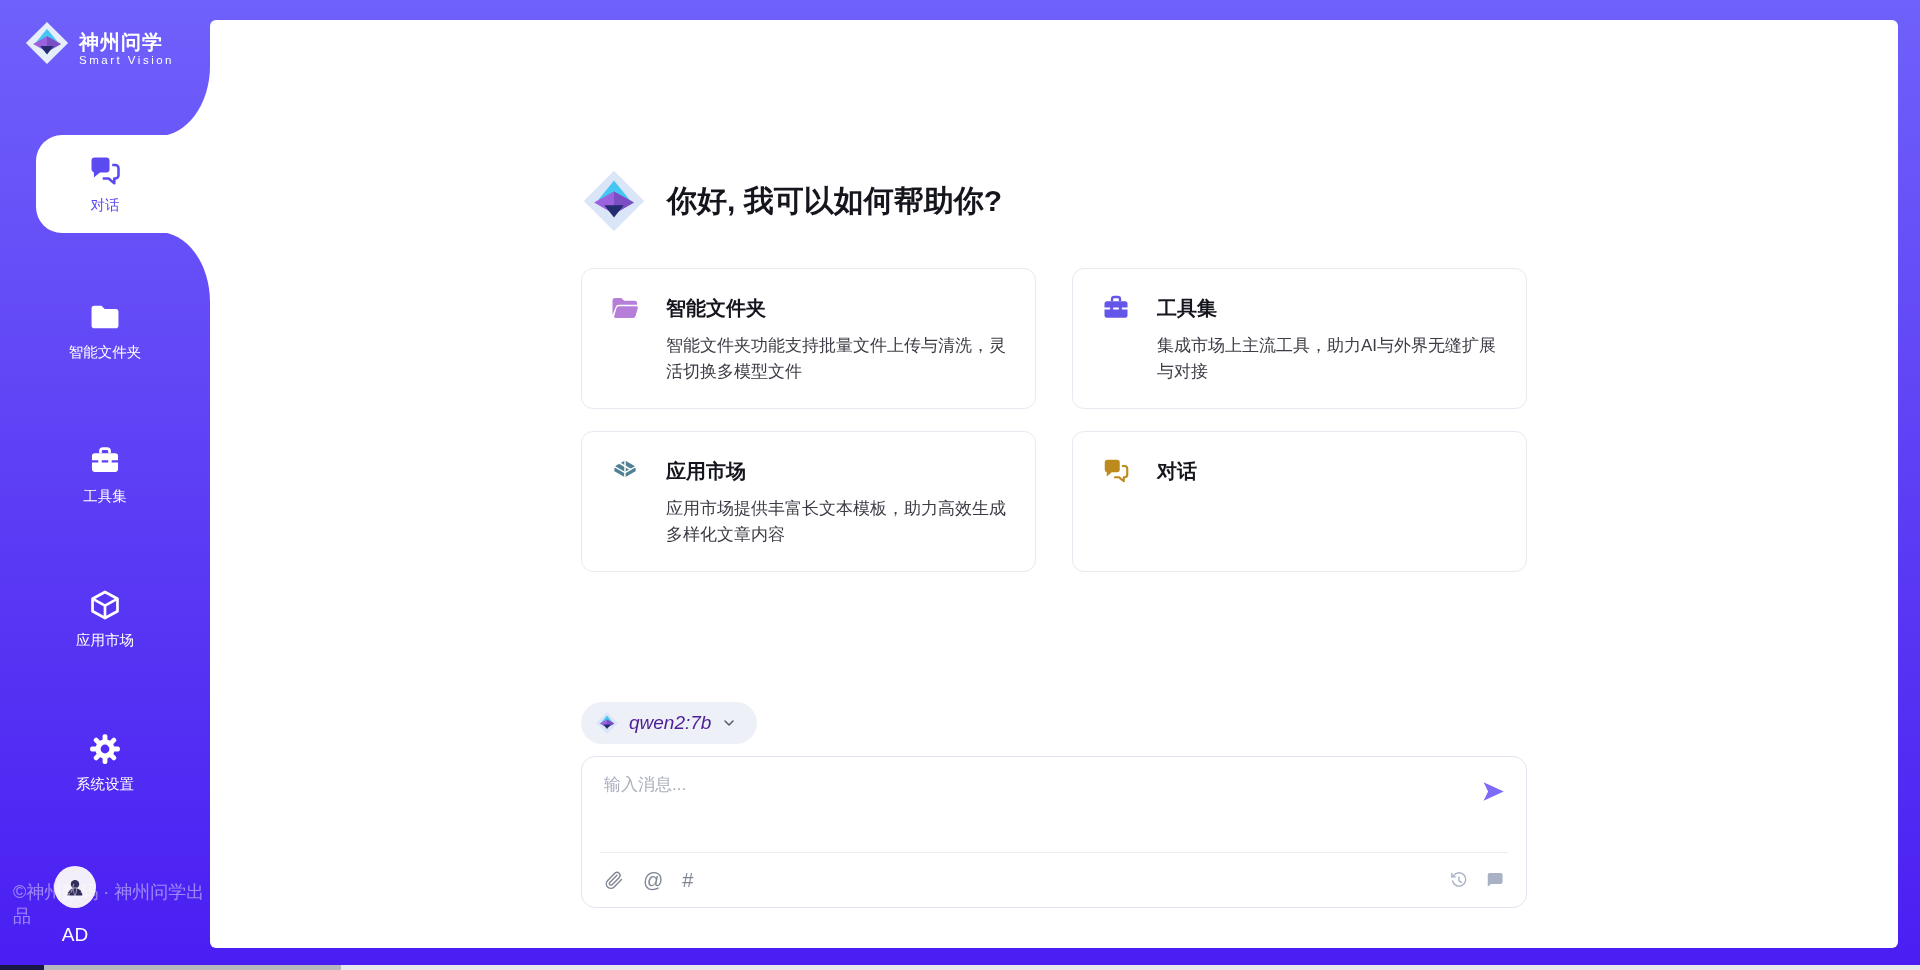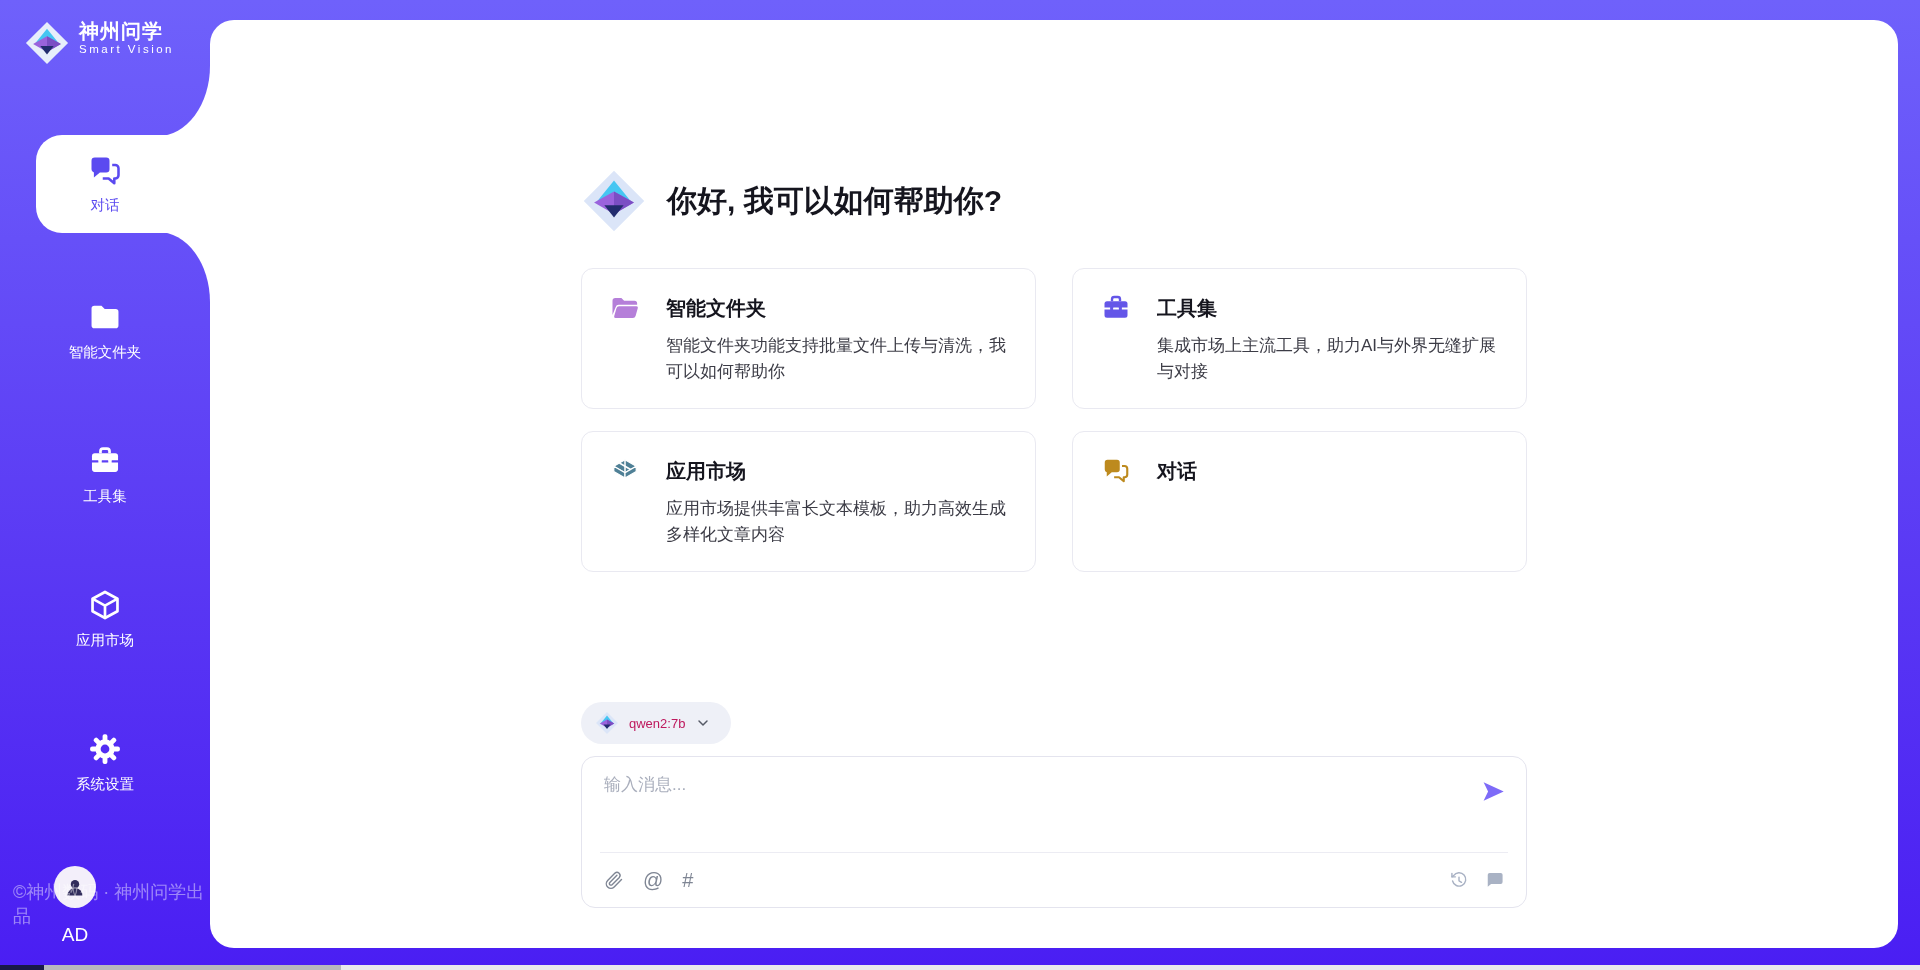--- a/index.html
+++ b/index.html
@@ -3,21 +3,21 @@
 <meta charset="utf-8">
 <style>
   html,body{margin:0;padding:0;width:1920px;height:970px;overflow:hidden;
     font-family:"Liberation Sans","DejaVu Sans",sans-serif;}
   .bgfill{background-image:linear-gradient(180deg,#6f61fb 0%,#5a39f4 58%,#4a1ef3 100%);
     background-attachment:fixed;}
   body{position:relative;}
 
   
   .sidebar{position:absolute;left:0;top:0;width:210px;height:100%;}
-  .brand{position:absolute;top:20px;left:24px;display:flex;align-items:flex-start;gap:9px;}
+  .brand{position:absolute;top:20px;left:24px;display:flex;align-items:flex-end;gap:9px;}
   .brand svg{width:46px;height:46px;}
   .brand-name{color:#fff;font-size:20px;font-weight:bold;line-height:1.15;letter-spacing:1px;}
   .brand-sub{color:#fff;font-size:11.5px;letter-spacing:2.5px;}
 
   .nav-tab{position:absolute;left:36px;top:135px;width:174px;height:98px;background:#fff;
     border-radius:26px 0 0 26px;display:flex;flex-direction:column;align-items:center;
     justify-content:center;gap:7px;padding-right:36px;box-sizing:border-box;
     color:var(--accent,#5b4af0);cursor:pointer;z-index:3;}
   .nav-tab svg{width:36px;height:36px;}
   .nav-tab .nav-label{font-size:14.5px;}
@@ -33,21 +33,21 @@
 
   .user-row{position:absolute;top:866px;left:54px;display:flex;align-items:center;gap:16px;cursor:pointer;flex-direction:column;}
   .avatar{width:42px;height:42px;border-radius:50%;background:#f3effa;display:flex;
     align-items:center;justify-content:center;}
   .avatar svg{width:24px;height:24px;}
   .user-label{color:#fff;font-size:19px;}
   .side-footer{position:absolute;top:880px;left:13px;color:rgba(255,255,255,.45);font-size:18px;}
 
   
   .panel{position:absolute;left:210px;top:20px;right:22px;bottom:22px;background:#fff;
-    border-radius:24px;z-index:4;overflow:hidden;}
+    border-radius:6px;z-index:4;overflow:hidden;}
   .content{width:946px;height:100%;margin:0 auto;display:flex;flex-direction:column;
     padding-top:148px;padding-bottom:40px;box-sizing:border-box;}
 
   .greeting{display:flex;align-items:center;gap:20px;margin-bottom:34px;}
   .greeting svg{width:66px;height:66px;}
   .greeting-text{font-size:30px;font-weight:bold;color:#15151e;}
 
   .cards{display:grid;grid-template-columns:1fr 1fr;gap:22px 36px;}
   .card{border:1px solid #e9e9f1;border-radius:12px;padding:24px 26px 24px 28px;
     box-sizing:border-box;min-height:132px;cursor:pointer;background:#fff;}
@@ -57,21 +57,21 @@
   .card-desc{margin:10px 0 0 56px;font-size:17px;line-height:1.5;color:#3c3c46;}
   .icon-folder{color:var(--folder,#b57fd9);}
   .icon-toolbox{color:var(--toolbox,#6456e8);}
   .icon-appgrid{color:var(--appgrid,#4f8096);}
   .icon-chatgold{color:var(--chatgold,#bd8a1e);}
 
   .composer-group{margin-top:auto;}
   .model-pill{display:inline-flex;align-items:center;gap:10px;background:#eef0f7;
     border-radius:24px;padding:9px 20px 9px 14px;margin-bottom:12px;cursor:pointer;}
   .model-pill svg.logo{width:24px;height:24px;}
-  .model-name{font-size:13px;color:#be185d;}
+  .model-name{font-size:19px;color:#4c1d95;font-style:italic;}
   .model-pill .chev{width:16px;height:16px;color:#555a66;}
 
   .composer{border:1.5px solid #e4e4ee;border-radius:14px;height:152px;display:flex;
     flex-direction:column;box-sizing:border-box;background:#fff;}
   .composer-top{flex:1;display:flex;padding:16px 20px 0 22px;}
   .composer-top textarea{flex:1;border:none;outline:none;resize:none;background:transparent;
     font-family:inherit;font-size:17px;color:#2b2b33;padding:0;height:100%;}
   .composer-top textarea::placeholder{color:#a9aebc;}
   .send-btn{align-self:flex-start;margin-top:6px;margin-left:12px;cursor:pointer;
     color:var(--send,#7e6bf8);background:none;border:none;padding:0;}
@@ -194,21 +194,21 @@
     <div class="cards">
 
       <div class="card">
         <div class="card-head">
           <svg class="icon-folder" viewBox="0 0 24 24" fill="currentColor">
             <path d="M2 6.2A2.2 2.2 0 0 1 4.2 4h4.9l2.2 2.2h8.2a2.2 2.2 0 0 1 2.2 2.2v1H7a2.6 2.6 0 0 0-2.5 1.9L2 17.5z"></path>
             <path d="M7.3 10.6h13.9a1.1 1.1 0 0 1 1.05 1.4l-1.8 6.4A2.2 2.2 0 0 1 18.3 20H4.4a1.1 1.1 0 0 1-1.06-1.4l1.83-6.4a2.2 2.2 0 0 1 2.13-1.6z"></path>
           </svg>
           <span class="card-title">智能文件夹</span>
         </div>
-        <p class="card-desc" style="margin-top:10px;">智能文件夹功能支持批量文件上传与清洗，我可以如何帮助你</p>
+        <p class="card-desc" style="margin-top:10px;">智能文件夹功能支持批量文件上传与清洗，灵活切换多模型文件</p>
       </div>
 
       <div class="card">
         <div class="card-head">
           <svg class="icon-toolbox" viewBox="0 0 24 24" fill="currentColor">
             <path fill="none" stroke="currentColor" stroke-width="1.9" d="M8.8 6.6V5a1.8 1.8 0 0 1 1.8-1.8h2.8A1.8 1.8 0 0 1 15.2 5v1.6"></path>
             <path d="M2.8 8.6a2 2 0 0 1 2-2h14.4a2 2 0 0 1 2 2v2.9H2.8z"></path>
             <path d="M2.8 13.1h18.4v4.6a2 2 0 0 1-2 2H4.8a2 2 0 0 1-2-2z"></path>
             <rect x="7.3" y="10.9" width="2.4" height="2.8" rx="0.5"></rect>
             <rect x="14.3" y="10.9" width="2.4" height="2.8" rx="0.5"></rect>

